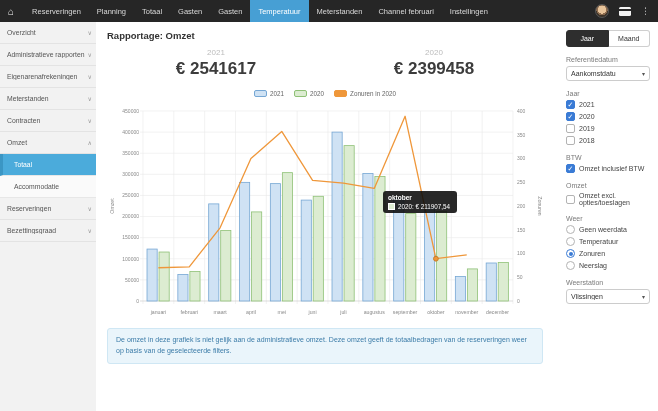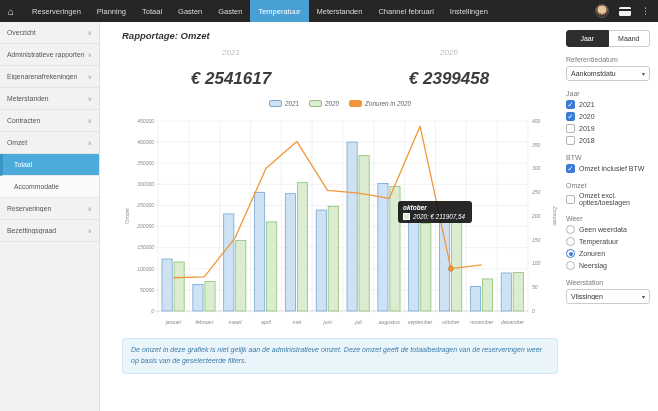--- a/index.html
+++ b/index.html
@@ -23,27 +23,27 @@
   .sidebar { position:absolute; top:22px; left:0; width:100px; bottom:0; background:#f2f2f2;
     border-right:1px solid #e2e2e2; }
   .side-item { height:22px; display:flex; align-items:center; padding:0 7px; font-size:6.8px;
     color:#555; border-bottom:1px solid #e3e3e3; cursor:pointer; background:#f2f2f2; }
   .side-item .lbl { flex:1; overflow:hidden; white-space:nowrap; }
   .side-item .chev { color:#9a9a9a; font-size:6px; margin-left:2px; }
   .side-sub { height:22px; display:flex; align-items:center; padding:0 7px 0 14px; font-size:6.8px;
     color:#555; border-bottom:1px solid #e7e7e7; cursor:pointer; background:#fafafa; }
   .side-sub.active { background:#4babdb; color:#fff; border-left:3px solid #3b96c4; padding-left:11px; }
 
-  .main { position:absolute; top:22px; left:111px; width:458px; bottom:0; background:#fff;
-    padding:8px 11px;font-style:italic; }
+  .main { position:absolute; top:22px; left:96px; width:458px; bottom:0; background:#fff;
+    padding:8px 11px; }
   .page-title { font-size:9.5px; font-weight:bold; color:#333; }
   .totals { display:flex; margin-top:7px; }
   .total-col { flex:1; text-align:center; }
   .total-year { font-size:8px; color:#bcbcbc; }
-  .total-amount { font-size:17px; font-weight:bold; color:#3c3c3c; margin-top:12px; }
+  .total-amount { font-size:17px; font-weight:bold; color:#3c3c3c; margin-top:2px; }
 
   .chart-wrap { position:relative; margin-top:8px; }
   .legend { display:flex; justify-content:center; gap:10px; align-items:center; height:12px; }
   .legend-item { display:flex; align-items:center; gap:3px; cursor:pointer; }
   .legend-swatch { width:13px; height:7px; border-radius:2px; }
   .legend-label { font-size:6.3px; color:#666; }
   #chart-svg { display:block; margin-top:4px; }
   .tooltip { position:absolute; left:276px; top:104px; width:74px; background:rgba(10,10,10,0.88);
     border-radius:3px; padding:3px 5px; z-index:5; }
   .tooltip-title { color:#fff; font-size:6.5px; font-weight:bold; }

